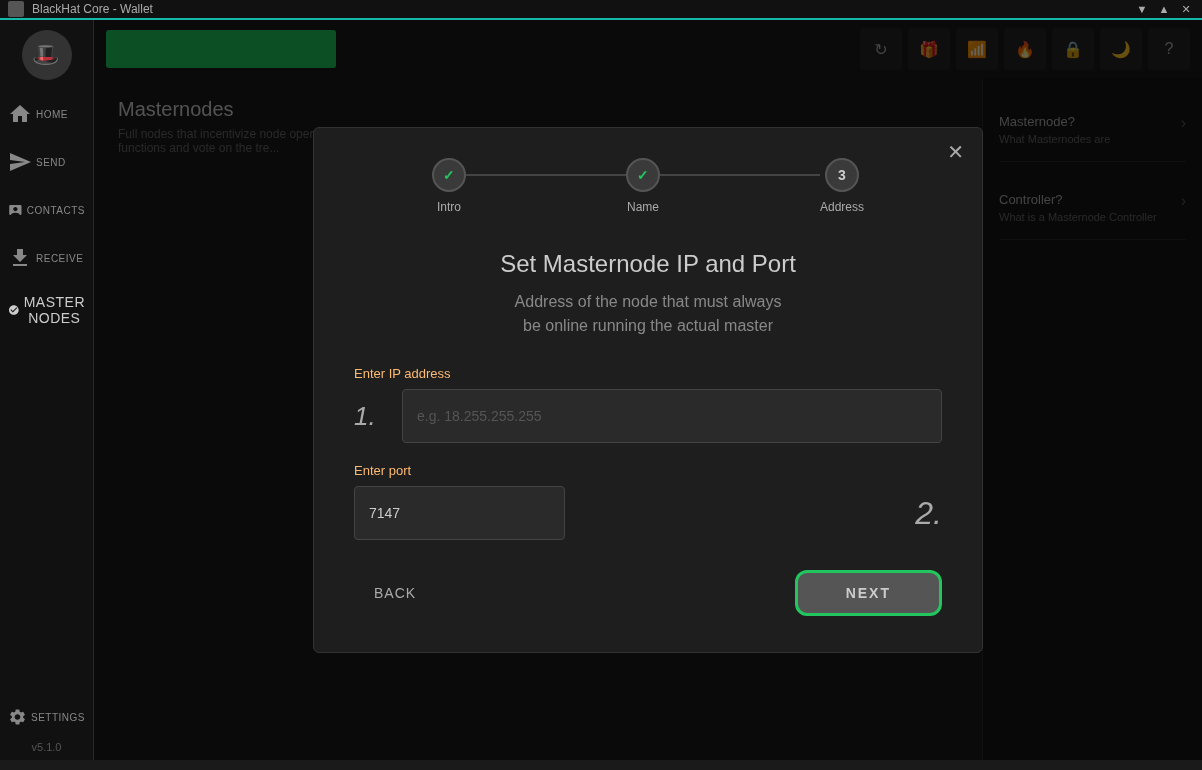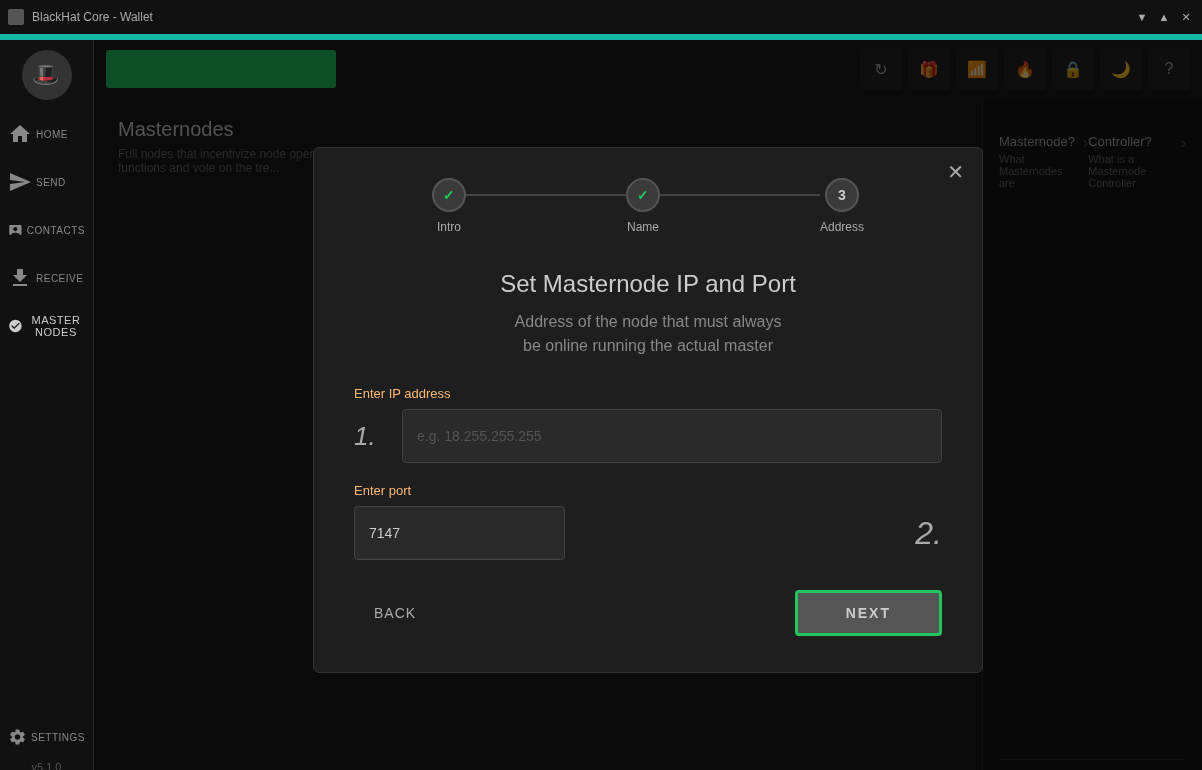--- a/index.html
+++ b/index.html
@@ -11,23 +11,23 @@
       overflow: hidden;
       color: #ccc;
     }
 
     
     .titlebar {
       display: flex;
       align-items: center;
       justify-content: space-between;
       background: #111;
-      height: 40px;
+      height: 20px;
       padding: 0 8px;
-      border-bottom: 6px solid #14b8a6;
+      border-bottom: 2px solid #14b8a6;
     }
     .titlebar-left {
       display: flex;
       align-items: center;
       gap: 8px;
     }
     .titlebar-icon {
       width: 16px;
       height: 16px;
       background: #555;
@@ -336,33 +336,33 @@
     }
     .btn-next {
       background: #555;
       border: 3px solid #22c55e;
       color: #ccc;
       font-size: 14px;
       font-weight: 600;
       letter-spacing: 2px;
       text-transform: uppercase;
       padding: 12px 48px;
-      border-radius: 4px;
+      border-radius: 12px;
       cursor: pointer;
     }
 
     
     .right-panel {
       width: 220px;
       background: #161616;
       border-left: 1px solid #2a2a2a;
       padding: 20px 16px;
       display: flex;
-      flex-direction: row;
-      gap: 0;
+      flex-direction: column;
+      gap: 14px;
     }
     .help-item {
       padding: 16px 0;
       border-bottom: 1px solid #2a2a2a;
       cursor: pointer;
       display: flex;
       align-items: flex-start;
       justify-content: space-between;
     }
     .help-item-content {}
@@ -426,21 +426,21 @@
       <svg viewBox="0 0 24 24">
           <path d="M19 9h-4V3H9v6H5l7 7 7-7zM5 18v2h14v-2H5z"></path>
         </svg>
       <span class="sidebar-item-label">RECEIVE</span>
     </div>
 
     <div class="sidebar-item active">
       <svg viewBox="0 0 24 24">
           <path d="M12 2C6.48 2 2 6.48 2 12s4.48 10 10 10 10-4.48 10-10S17.52 2 12 2zm-2 15l-5-5 1.41-1.41L10 14.17l7.59-7.59L19 8l-9 9z"></path>
         </svg>
-      <span class="sidebar-item-label" style="font-size:11px">MASTER NODES</span>
+      <span class="sidebar-item-label" style="font-size:14px">MASTER NODES</span>
     </div>
 
     <div class="sidebar-spacer"></div>
 
     <div class="sidebar-item">
       <svg viewBox="0 0 24 24">
           <path d="M19.14,12.94c0.04-0.3,0.06-0.61,0.06-0.94c0-0.32-0.02-0.64-0.07-0.94l2.03-1.58c0.18-0.14,0.23-0.41,0.12-0.61 l-1.92-3.32c-0.12-0.22-0.37-0.29-0.59-0.22l-2.39,0.96c-0.5-0.38-1.03-0.7-1.62-0.94L14.4,2.81c-0.04-0.24-0.24-0.41-0.48-0.41 h-3.84c-0.24,0-0.43,0.17-0.47,0.41L9.25,5.35C8.66,5.59,8.12,5.92,7.63,6.29L5.24,5.33c-0.22-0.08-0.47,0-0.59,0.22L2.74,8.87 C2.62,9.08,2.66,9.34,2.86,9.48l2.03,1.58C4.84,11.36,4.8,11.69,4.8,12s0.02,0.64,0.07,0.94l-2.03,1.58 c-0.18,0.14-0.23,0.41-0.12,0.61l1.92,3.32c0.12,0.22,0.37,0.29,0.59,0.22l2.39-0.96c0.5,0.38,1.03,0.7,1.62,0.94l0.36,2.54 c0.05,0.24,0.24,0.41,0.48,0.41h3.84c0.24,0,0.44-0.17,0.47-0.41l0.36-2.54c0.59-0.24,1.13-0.56,1.62-0.94l2.39,0.96 c0.22,0.08,0.47,0,0.59-0.22l1.92-3.32c0.12-0.22,0.07-0.47-0.12-0.61L19.14,12.94z M12,15.6c-1.98,0-3.6-1.62-3.6-3.6 s1.62-3.6,3.6-3.6s3.6,1.62,3.6,3.6S13.98,15.6,12,15.6z"></path>
         </svg>
       <span class="sidebar-item-label">SETTINGS</span>
     </div>

